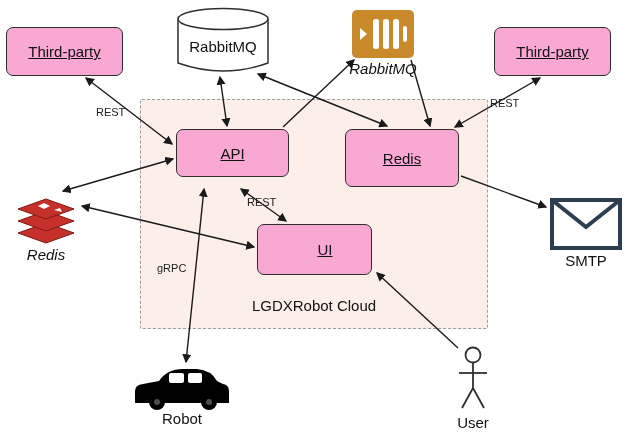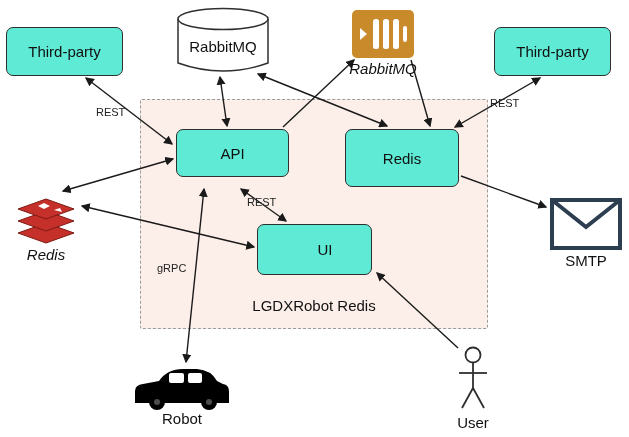--- a/index.html
+++ b/index.html
@@ -2,36 +2,36 @@
 <html><head>
 <meta charset="utf-8">
 <style>
   * { margin:0; padding:0; box-sizing:border-box; }
   html,body { background:#ffffff; }
   body { font-family:"Liberation Sans","DejaVu Sans",sans-serif; }
   .canvas { position:relative; width:629px; height:437px; background:#ffffff; overflow:hidden; }
   .edges { position:absolute; left:0; top:0; z-index:2; }
   .cloud { position:absolute; left:140px; top:99px; width:348px; height:230px;
            background:#fcefe9; border:1.5px dashed #9b9b9b; border-radius:2px; z-index:1; }
-  .node { position:absolute; background:#5eead4; border:1.3px solid #2f2f2f; border-radius:7px;
+  .node { position:absolute; background:#f9a8d4; border:1.3px solid #2f2f2f; border-radius:7px;
           display:flex; align-items:center; justify-content:center;
-          font-size:15px; color:#111111; z-index:3; }
+          font-size:15px; color:#111111; z-index:3;text-decoration:underline; }
   .caption { position:absolute; text-align:center; font-size:15px; color:#111111; z-index:3; }
   .edge-label { position:absolute; font-size:11px; color:#222222; z-index:3; white-space:nowrap; }
   .icon { position:absolute; z-index:3; }
   .cloud-label { position:absolute; left:140px; top:297px; width:348px; text-align:center;
                  font-size:15px; color:#111111; z-index:3; }
 </style>
 </head>
 <body>
 
 <div class="canvas">
 
   <div class="cloud"></div>
-  <div class="cloud-label">LGDXRobot Redis</div>
+  <div class="cloud-label">LGDXRobot Cloud</div>
 
   <svg class="edges" width="629" height="437" viewBox="0 0 629 437">
     <defs>
       <marker id="ah" viewBox="0 0 10 10" refX="8.5" refY="5" markerWidth="6.5" markerHeight="6.5" orient="auto-start-reverse">
         <path d="M0 0 L10 5 L0 10 Z" fill="#1a1a1a"></path>
       </marker>
     </defs>
     <g stroke="#1a1a1a" stroke-width="1.4" fill="none">
       <line x1="86" y1="78" x2="172" y2="144" marker-start="url(#ah)" marker-end="url(#ah)"></line>
       <line x1="220" y1="77" x2="227" y2="126" marker-start="url(#ah)" marker-end="url(#ah)"></line>

